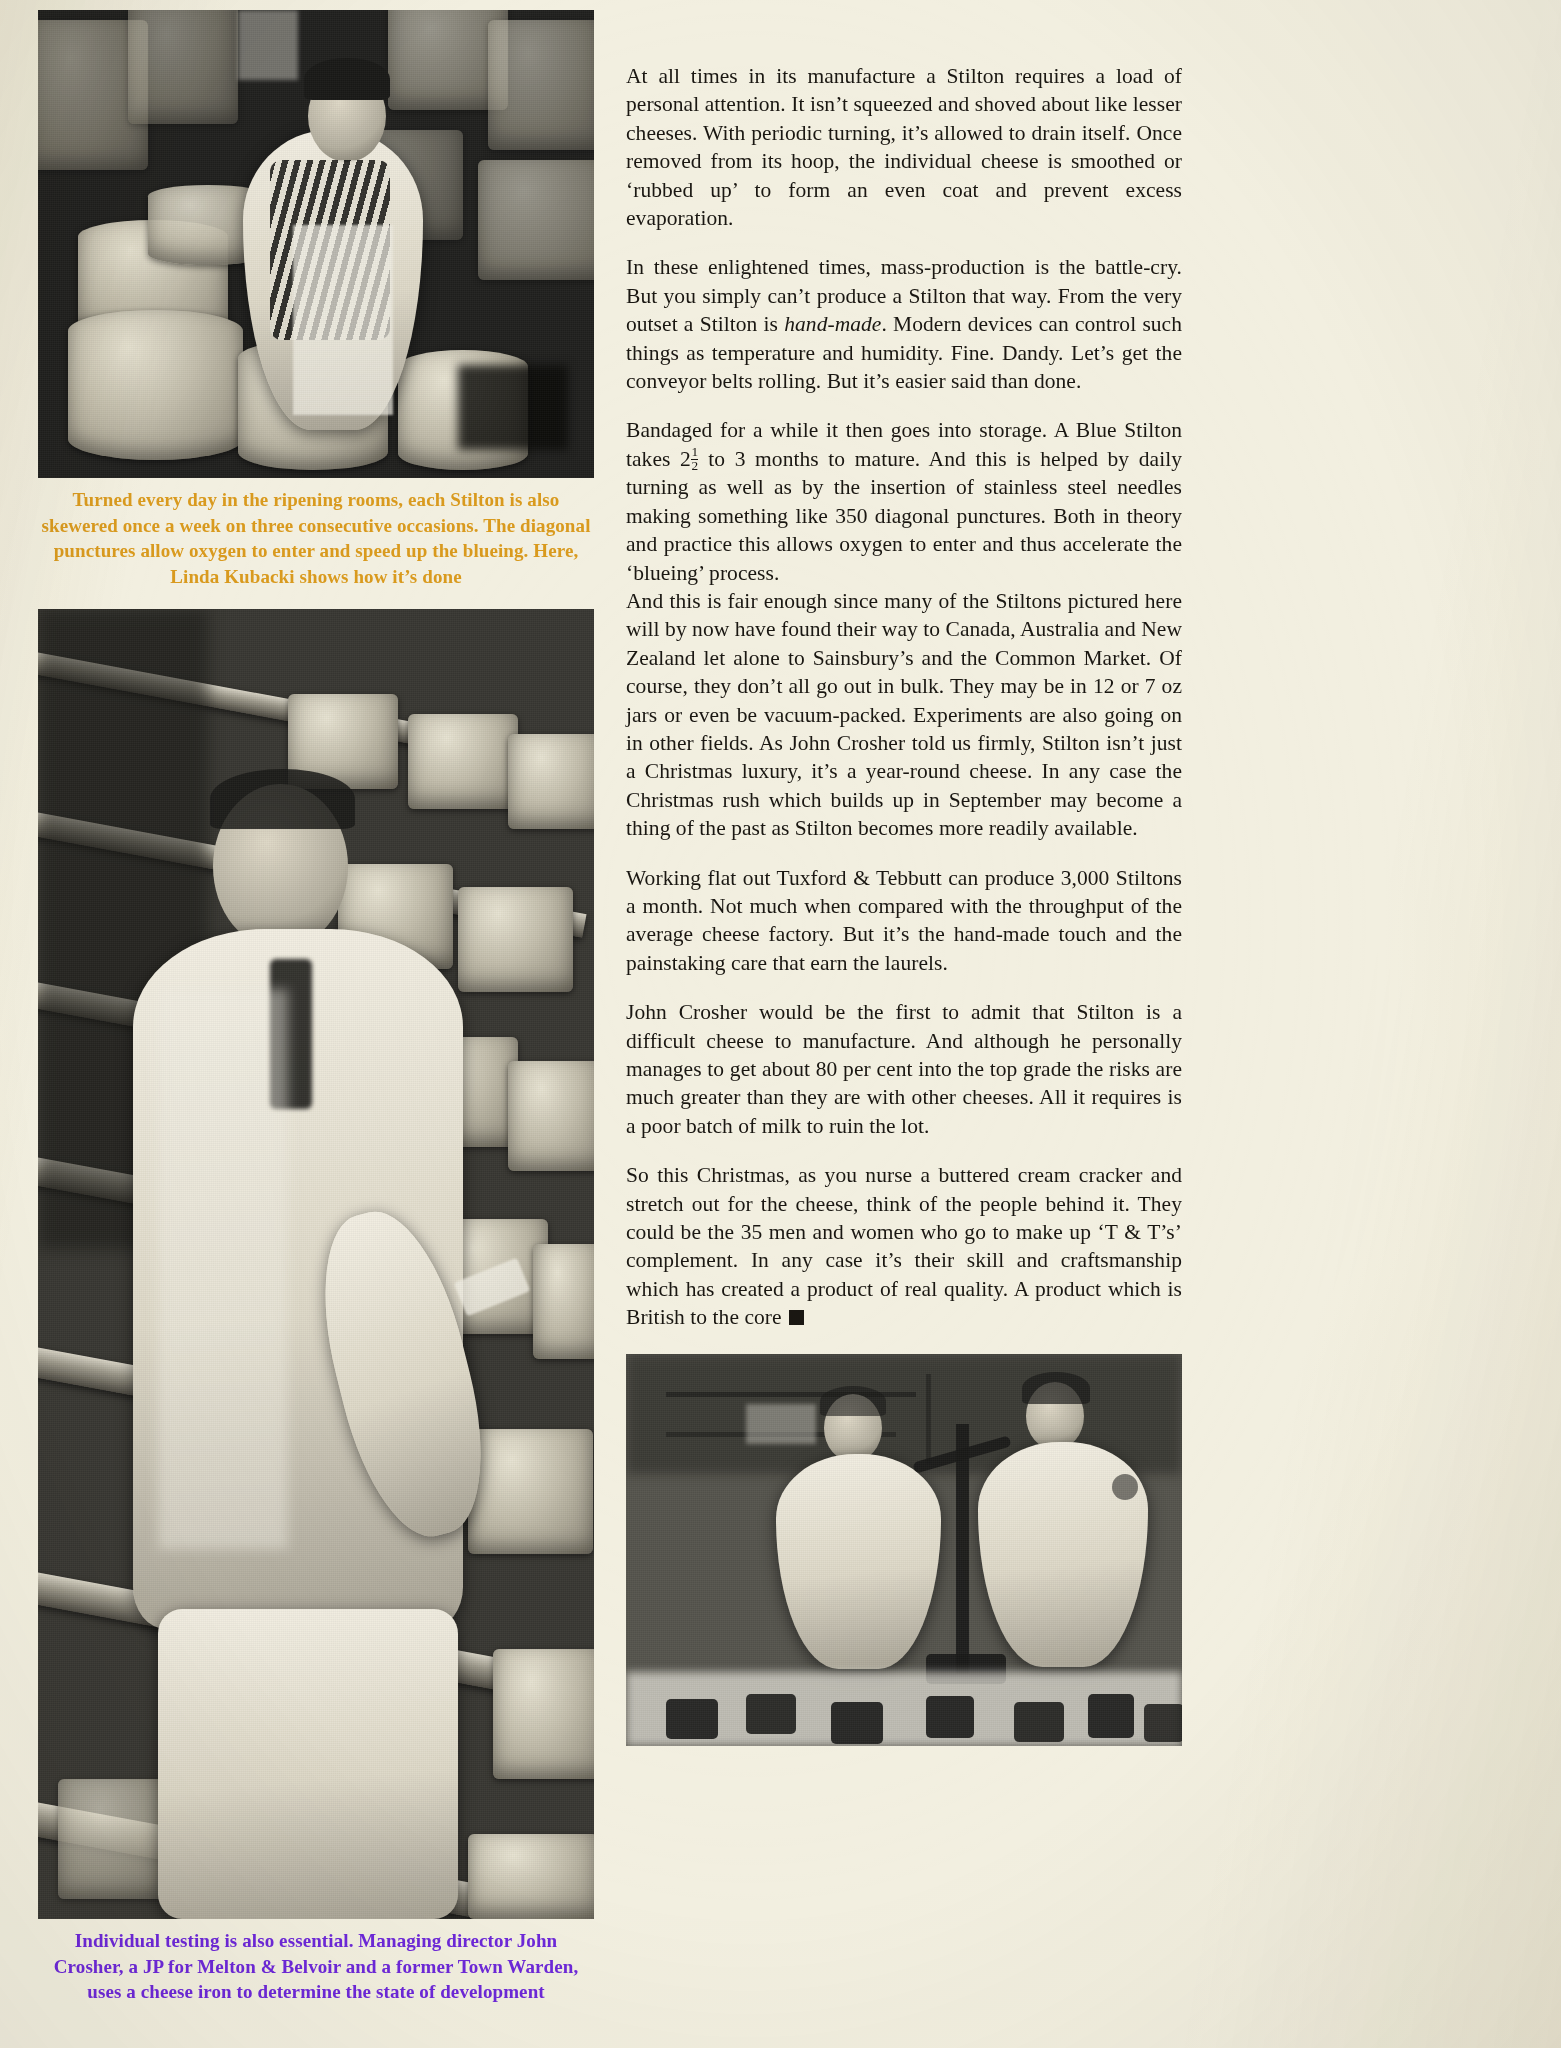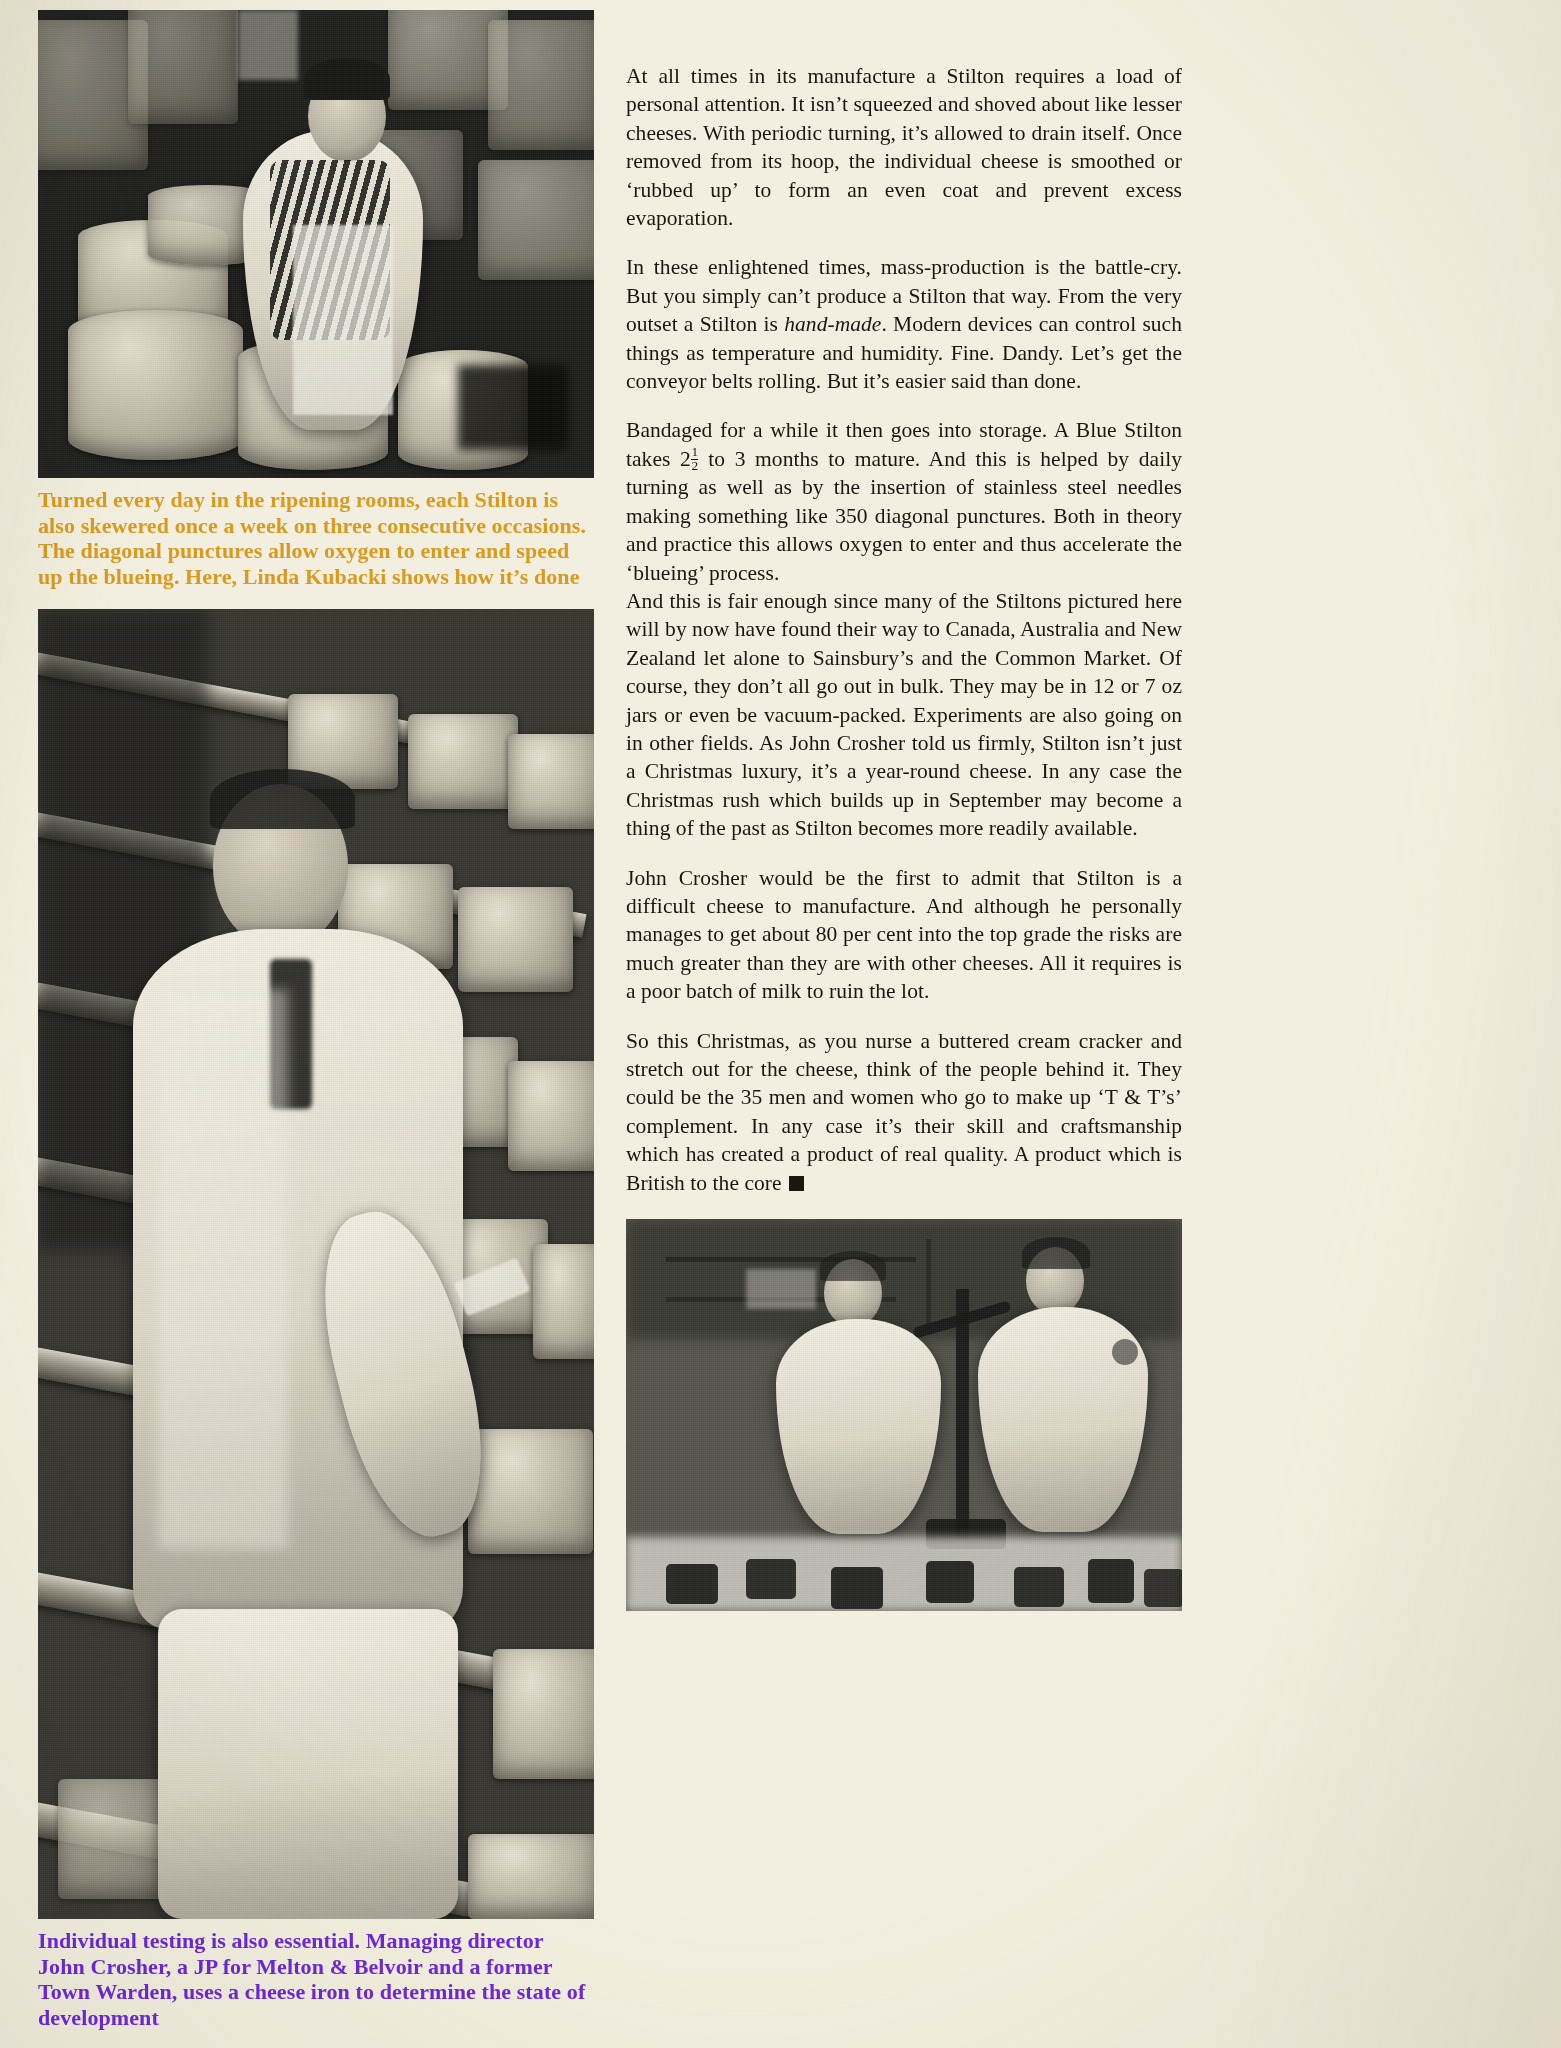--- a/index.html
+++ b/index.html
@@ -61,24 +61,25 @@
     background-image:
       repeating-linear-gradient(0deg, rgba(255,255,255,.06) 0 1px, rgba(0,0,0,.06) 1px 2px),
       repeating-linear-gradient(90deg, rgba(255,255,255,.05) 0 1px, rgba(0,0,0,.05) 1px 2px);
     pointer-events: none;
   }
 
   
   .caption {
     font-family: "Liberation Serif", "DejaVu Serif", serif;
     font-weight: bold;
-    font-size: 22px;
+    font-size: 19px;
     line-height: 25.5px;
     letter-spacing: .1px;
     margin-top: 9px;
+    text-align: center;
   }
 
   
   .body p {
     margin: 0 0 21px 0;
     font-size: 21.5px;
     line-height: 28.4px;
     text-align: justify;
     text-justify: inter-word;
     hyphens: none;
@@ -247,20 +248,23 @@
       </p>
 
     </div>
 
 
     <div class="body">
       <p>
         <span>And this is fair enough since many of the Stiltons pictured here will by now have found their way to Canada, Australia and New Zealand let alone to Sainsbury’s and the Common Market. Of course, they don’t all go out in bulk. They may be in 12 or 7 oz jars or even be vacuum-packed. Experiments are also going on in other fields. As John Crosher told us firmly, Stilton isn’t just a Christmas luxury, it’s a year-round cheese. In any case the Christmas rush which builds up in September may become a thing of the past as Stilton becomes more readily available.</span>
       </p>
       <p>
+        <span>Working flat out Tuxford &amp; Tebbutt can produce 3,000 Stiltons a month. Not much when compared with the throughput of the average cheese factory. But it’s the hand-made touch and the painstaking care that earn the laurels.</span>
+      </p>
+      <p>
         <span>John Crosher would be the first to admit that Stilton is a difficult cheese to manufacture. And although he personally manages to get about 80 per cent into the top grade the risks are much greater than they are with other cheeses. All it requires is a poor batch of milk to ruin the lot.</span>
       </p>
       <p>
         <span>So this Christmas, as you nurse a buttered cream cracker and stretch out for the cheese, think of the people behind it. They could be the 35 men and women who go to make up ‘T &amp; T’s’ complement. In any case it’s their skill and craftsmanship which has created a product of real quality. A product which is British to the core</span><span class="endmark"></span>
       </p>
     </div>
 
     <div class="photo ph3" style="margin-top:22px;" aria-label="Two women in white coats packing individual pots of Stilton at a factory bench, one operating a tall pressing machine">
       <div class="darksoft" style="left:0;top:0;width:100%;height:100%;background:#57564f;filter:none;"></div>
 

